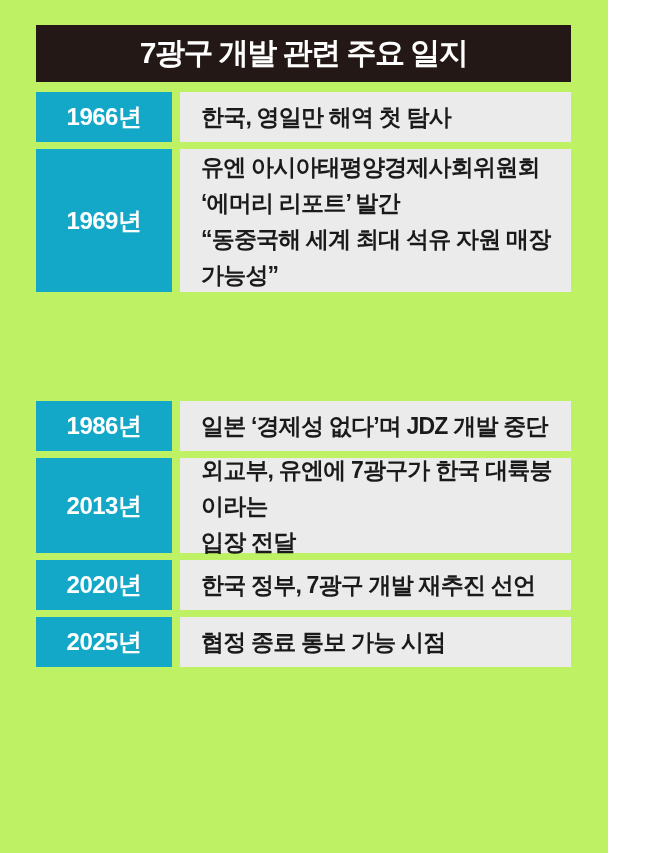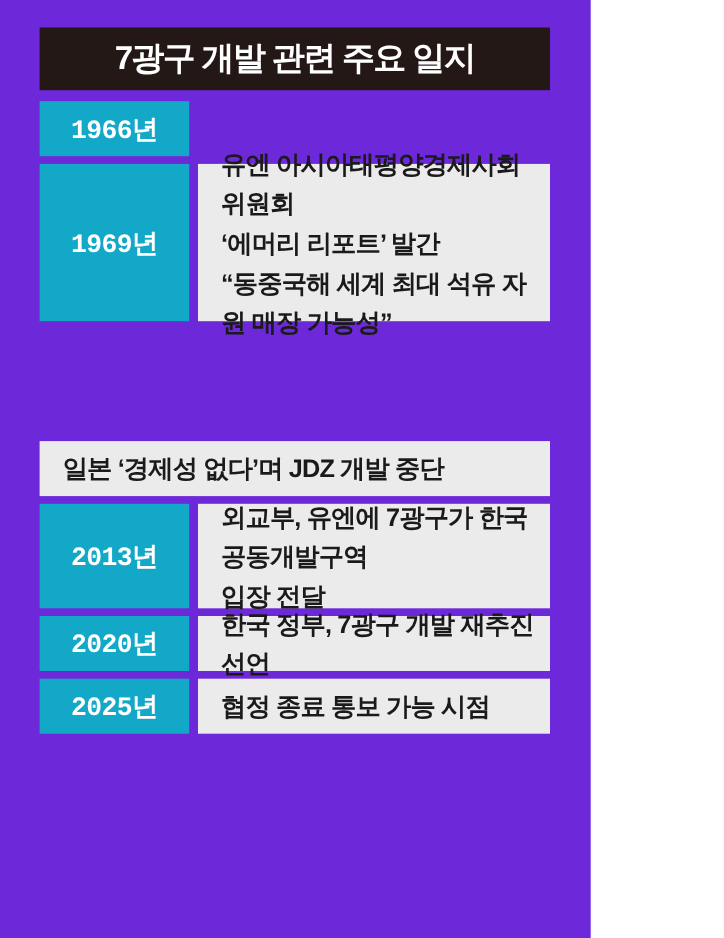--- a/index.html
+++ b/index.html
@@ -12,23 +12,23 @@
   }
   * { margin: 0; padding: 0; box-sizing: border-box; }
   html, body { background: #ffffff; }
   body {
     width: 658px;
     height: 853px;
     font-family: "Liberation Sans", "DejaVu Sans", sans-serif;
     overflow: hidden;
   }
   .page {
-    width: 537px;
+    width: 608px;
     height: 853px;
-    background: #6d28d9;
+    background: #bef264;
     padding: 25px 37px 0 36px;
   }
   .header {
     height: 57px;
     background: var(--header-bg);
     display: flex;
     align-items: center;
     justify-content: center;
     margin-bottom: 10px;
   }
@@ -47,21 +47,20 @@
     flex-shrink: 0;
     background: var(--year-bg);
     color: var(--year-color);
     font-size: 24px;
     font-weight: 700;
     letter-spacing: -0.5px;
     display: flex;
     align-items: center;
     justify-content: center;
     margin-right: 8px;
-    font-family: Liberation Mono, monospace;
   }
   .desc-cell {
     flex: 1;
     background: var(--desc-bg);
     color: var(--desc-color);
     font-size: 23px;
     font-weight: 600;
     letter-spacing: -0.8px;
     line-height: 36px;
     display: flex;
@@ -78,40 +77,42 @@
 <body>
 
 <div class="page">
 
   <div class="header">
     <div class="title">7광구 개발 관련 주요 일지</div>
   </div>
 
   <div class="row h1">
     <div class="year-cell">1966년</div>
+    <div class="desc-cell">한국, 영일만 해역 첫 탐사</div>
   </div>
 
   <div class="row h3">
     <div class="year-cell">1969년</div>
     <div class="desc-cell">유엔 아시아태평양경제사회위원회
 ‘에머리 리포트’ 발간
 “동중국해 세계 최대 석유 자원 매장 가능성”</div>
   </div>
 
 
   <div class="row h2">
   </div>
 
   <div class="row h1">
+    <div class="year-cell">1986년</div>
     <div class="desc-cell">일본 ‘경제성 없다’며 JDZ 개발 중단</div>
   </div>
 
   <div class="row h2">
     <div class="year-cell">2013년</div>
-    <div class="desc-cell">외교부, 유엔에 7광구가 한국 공동개발구역
+    <div class="desc-cell">외교부, 유엔에 7광구가 한국 대륙붕이라는
 입장 전달</div>
   </div>
 
   <div class="row h1">
     <div class="year-cell">2020년</div>
     <div class="desc-cell">한국 정부, 7광구 개발 재추진 선언</div>
   </div>
 
 
   <div class="row h1">

